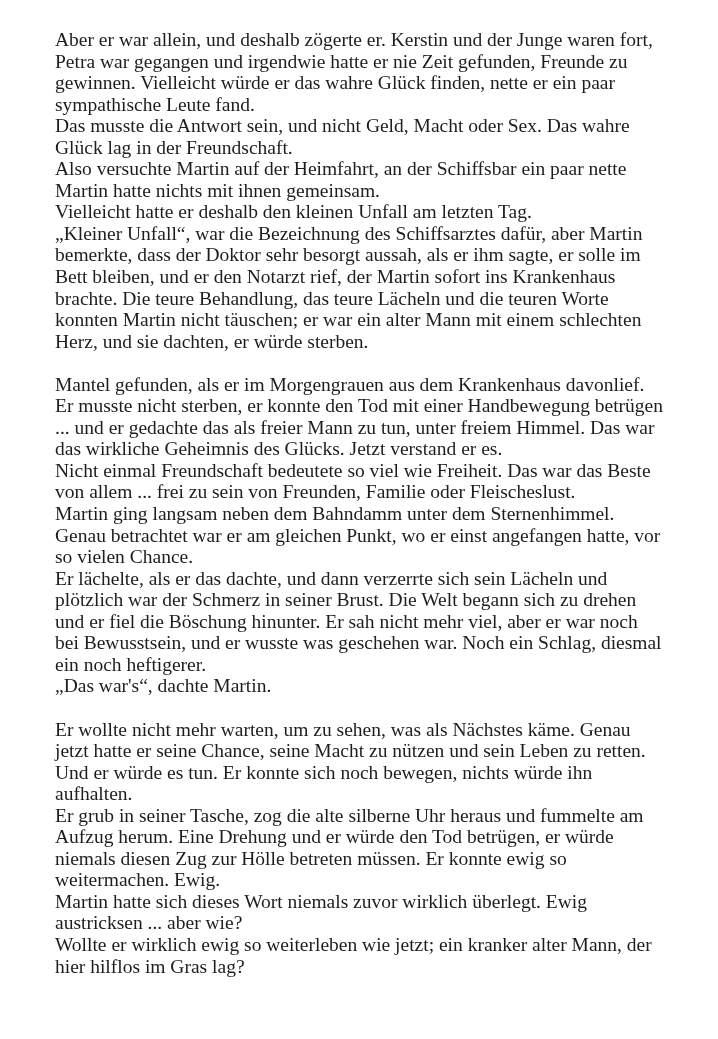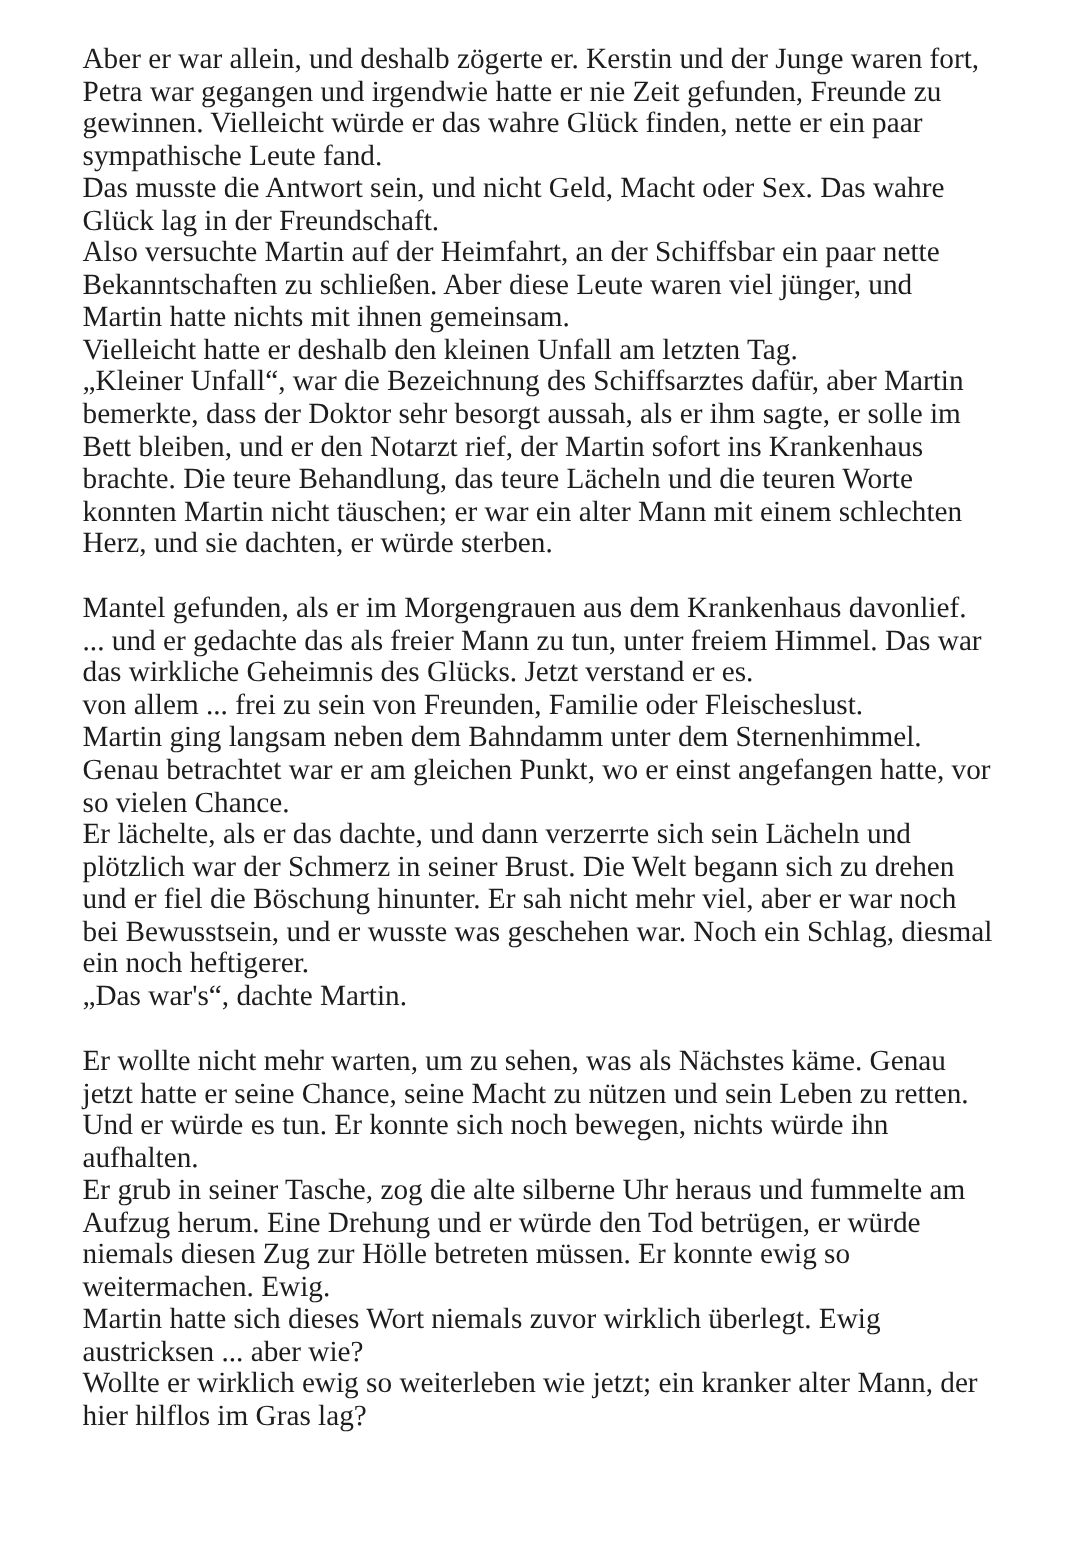--- a/index.html
+++ b/index.html
@@ -43,34 +43,35 @@
 <div class="page">
   <div class="text-column" id="text-column" style="color: rgb(29, 29, 29);">
       <div class="block">
         <div class="line">Aber er war allein, und deshalb zögerte er. Kerstin und der Junge waren fort,</div>
         <div class="line">Petra war gegangen und irgendwie hatte er nie Zeit gefunden, Freunde zu</div>
         <div class="line">gewinnen. Vielleicht würde er das wahre Glück finden, nette er ein paar</div>
         <div class="line">sympathische Leute fand.</div>
         <div class="line">Das musste die Antwort sein, und nicht Geld, Macht oder Sex. Das wahre</div>
         <div class="line">Glück lag in der Freundschaft.</div>
         <div class="line">Also versuchte Martin auf der Heimfahrt, an der Schiffsbar ein paar nette</div>
-        <div class="line">Bekanntschaften zu schließen. Aber diese Leute waren viel jünger, und</div>
         <div class="line">Martin hatte nichts mit ihnen gemeinsam.</div>
         <div class="line">Vielleicht hatte er deshalb den kleinen Unfall am letzten Tag.</div>
         <div class="line">„Kleiner Unfall“, war die Bezeichnung des Schiffsarztes dafür, aber Martin</div>
         <div class="line">bemerkte, dass der Doktor sehr besorgt aussah, als er ihm sagte, er solle im</div>
         <div class="line">Bett bleiben, und er den Notarzt rief, der Martin sofort ins Krankenhaus</div>
         <div class="line">brachte. Die teure Behandlung, das teure Lächeln und die teuren Worte</div>
         <div class="line">konnten Martin nicht täuschen; er war ein alter Mann mit einem schlechten</div>
         <div class="line">Herz, und sie dachten, er würde sterben.</div>
       </div>
       <div class="block">
         <div class="line">Mantel gefunden, als er im Morgengrauen aus dem Krankenhaus davonlief.</div>
+        <div class="line">Er musste nicht sterben, er konnte den Tod mit einer Handbewegung betrügen</div>
         <div class="line">... und er gedachte das als freier Mann zu tun, unter freiem Himmel. Das war</div>
         <div class="line">das wirkliche Geheimnis des Glücks. Jetzt verstand er es.</div>
+        <div class="line">Nicht einmal Freundschaft bedeutete so viel wie Freiheit. Das war das Beste</div>
         <div class="line">von allem ... frei zu sein von Freunden, Familie oder Fleischeslust.</div>
         <div class="line">Martin ging langsam neben dem Bahndamm unter dem Sternenhimmel.</div>
         <div class="line">Genau betrachtet war er am gleichen Punkt, wo er einst angefangen hatte, vor</div>
         <div class="line">so vielen Chance.</div>
         <div class="line">Er lächelte, als er das dachte, und dann verzerrte sich sein Lächeln und</div>
         <div class="line">plötzlich war der Schmerz in seiner Brust. Die Welt begann sich zu drehen</div>
         <div class="line">und er fiel die Böschung hinunter. Er sah nicht mehr viel, aber er war noch</div>
         <div class="line">bei Bewusstsein, und er wusste was geschehen war. Noch ein Schlag, diesmal</div>
         <div class="line">ein noch heftigerer.</div>
         <div class="line">„Das war's“, dachte Martin.</div>

